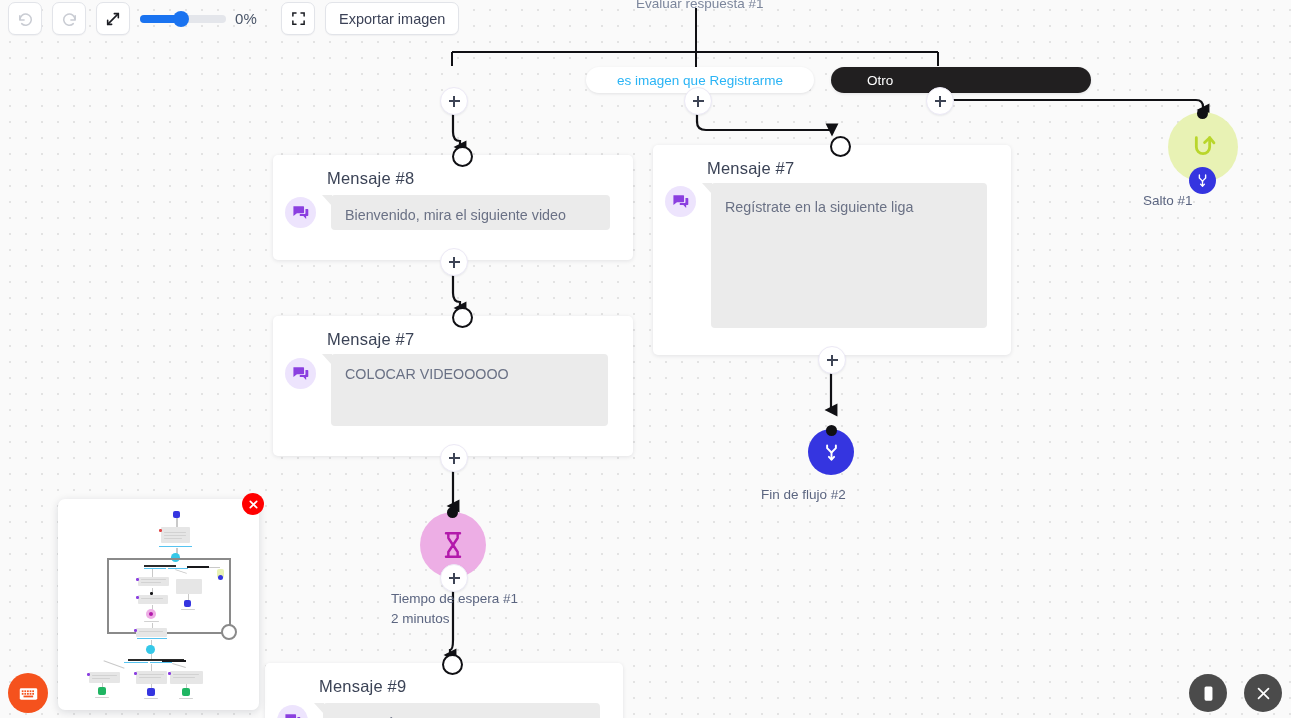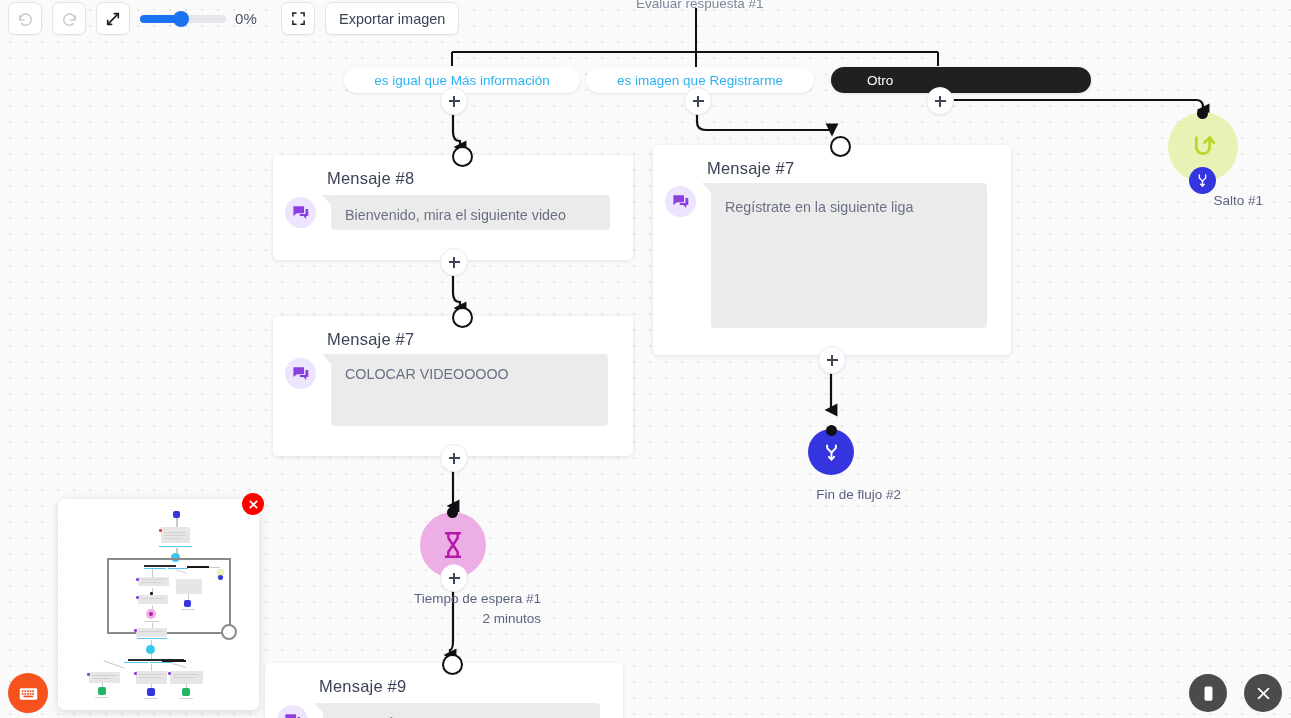--- a/index.html
+++ b/index.html
@@ -80,21 +80,21 @@
     padding:13px 14px 0 14px;line-height:1.55;box-sizing:border-box;
   }
   .bubble::before{
     content:"";position:absolute;left:-9px;top:0;border-top:0 solid transparent;
     border-right:10px solid #ebebeb;border-bottom:11px solid transparent;
   }
   .bubble p{margin:0 0 18px 0;}
 
   
   .node{position:absolute;border-radius:50%;display:flex;align-items:center;justify-content:center;cursor:pointer;}
-  .node-label{position:absolute;text-align:right;font-size:13.5px;color:#5b6580;line-height:1.45;white-space:pre-line;}
+  .node-label{position:absolute;text-align:left;font-size:13.5px;color:#5b6580;line-height:1.45;white-space:pre-line;}
   .badge{
     position:absolute;width:27px;height:27px;border-radius:50%;background:#3535e0;
     display:flex;align-items:center;justify-content:center;
   }
 
   
   .minimap{
     position:absolute;left:58px;top:499px;width:201px;height:211px;background:#fff;
     border-radius:7px;box-shadow:0 2px 8px rgba(16,24,40,.14);overflow:hidden;z-index:30;
   }
@@ -150,23 +150,20 @@
 
     <path d="M453 470 L453 506" stroke="#101014" stroke-width="2.2" fill="none" marker-end="url(#arrow)"></path>
 
     <path d="M453 590 L453 640 Q453 650 450 650 L450 655" stroke="#101014" stroke-width="2.2" fill="none" marker-end="url(#arrow)"></path>
 
     <path d="M831 371 L831 410" stroke="#101014" stroke-width="2.2" fill="none" marker-end="url(#arrow)"></path>
   </svg>
 
   <div class="flow-title" style="left:636px;top:-4px;">Evaluar respuesta #1</div>
 
-  <div class="cond" style="left:344px;top:67px;width:236px;">
-    <span>es igual que Más información</span>
-  </div>
   <div class="cond" style="left:586px;top:67px;width:228px;">
     <span>es imagen que Registrarme</span>
   </div>
   <div class="cond dark" style="left:831px;top:67px;width:224px;">
     <span>Otro</span>
   </div>
 
   <div class="plus" style="left:440px;top:87px;"></div>
   <div class="plus" style="left:684px;top:87px;"></div>
   <div class="plus" style="left:926px;top:87px;"></div>

